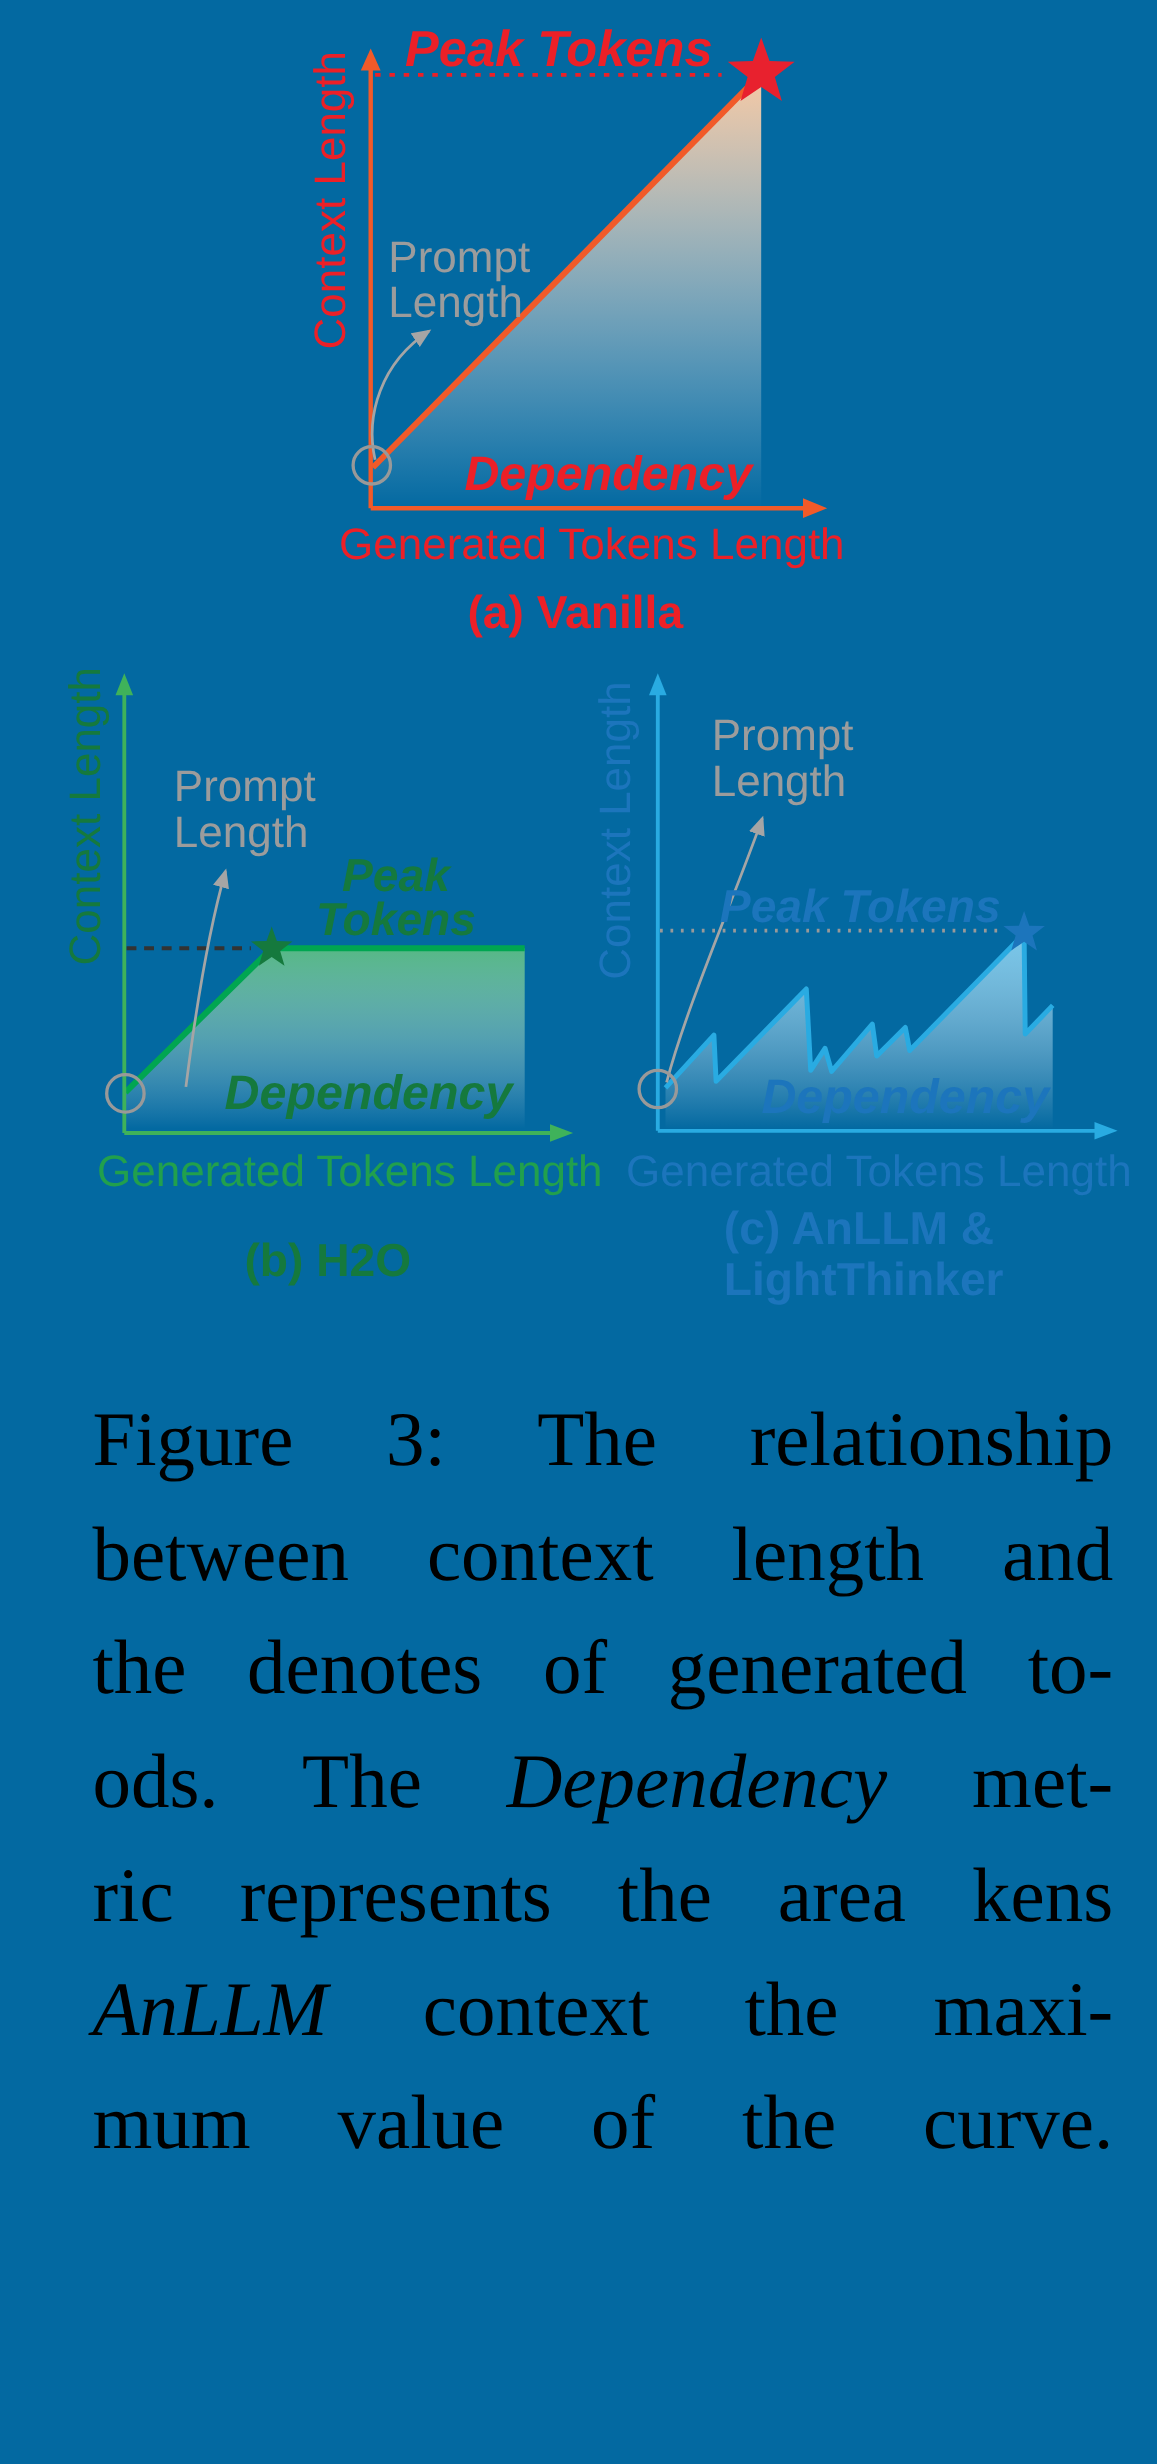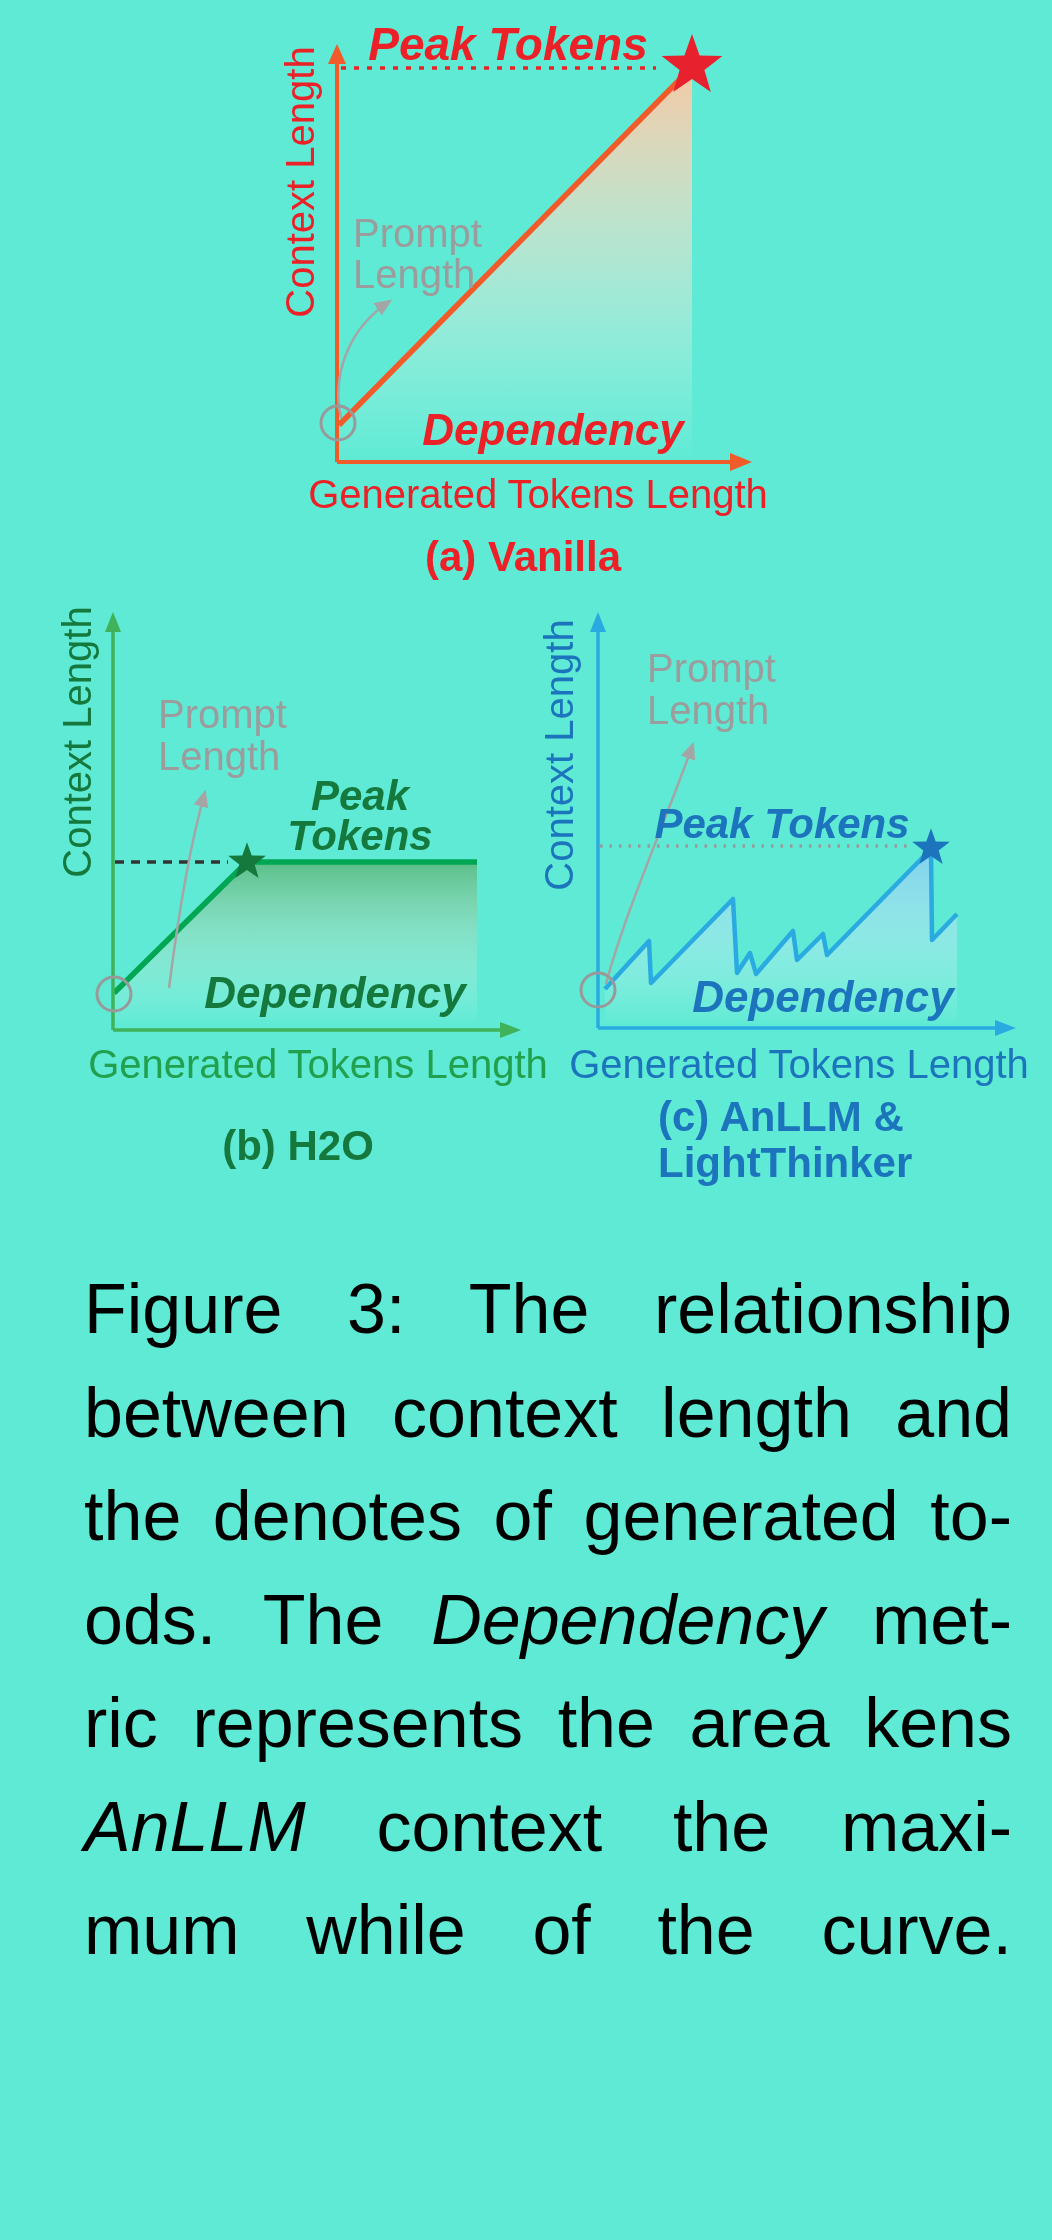--- a/index.html
+++ b/index.html
@@ -1,16 +1,16 @@
 <!DOCTYPE html>
 <html><head>
 <meta charset="utf-8">
 <style>
   html,body { margin:0; padding:0; background:#fff; }
-  #page { position:relative; width:1052px; height:2240px; background:#5eead4; overflow:hidden; }
+  #page { position:relative; width:1052px; height:2240px; background:#0369a1; overflow:hidden; }
   svg.panel { position:absolute; overflow:visible; }
   #svg-a { left:0; top:0; }
   #svg-b { left:0; top:600px; }
   #svg-c { left:520px; top:600px; }
   text { font-family:"Liberation Sans", sans-serif; }
   .lbl  { font-size:40px; font-weight:500; }
   .em   { font-weight:bold; font-style:italic; }
   .t46  { font-size:46px; }
   .t44  { font-size:44px; }
   .t42  { font-size:42px; }
@@ -28,21 +28,21 @@
   .curve-c { stroke:#29ABE2; stroke-width:4.5; fill:none; stroke-linejoin:round; }
   .dot-a { stroke:#EC2027; stroke-width:3.5; stroke-dasharray:5 8; fill:none; }
   .dash-b { stroke:#333333; stroke-width:3.5; stroke-dasharray:9 7; fill:none; }
   .dot-c { stroke:#999999; stroke-width:3.5; stroke-dasharray:2.5 7; fill:none; }
   .origin { stroke:#999999; stroke-width:3; fill:none; }
   .parrow { stroke:#A5A5A5; stroke-width:2.5; fill:none; }
   .star-a { fill:#E8212E; }
   .star-b { fill:#15793D; }
   .star-c { fill:#1C75BC; }
   .caption { position:absolute; left:84px; top:1258px; width:928px;
-             font-family:Liberation Sans, sans-serif; font-size:70px; color:#000; }
+             font-family:Liberation Serif, serif; font-size:70px; color:#000; }
   .cl { height:103.5px; line-height:103.5px; text-align:justify; text-align-last:justify; white-space:normal; }
   .cl i { font-style:italic; }
 </style>
 </head>
 <body>
 
 <div id="page">
 
   <svg id="svg-a" class="panel" width="1052" height="600" viewBox="0 0 1052 600">
     <defs>
@@ -148,16 +148,16 @@
     <text class="cap bluetxt" x="138" y="577" text-anchor="start">LightThinker</text>
   </svg>
 
   <div class="caption">
     <div class="cl"><span>Figure 3:  The relationship</span></div>
     <div class="cl"><span>between context length and</span></div>
     <div class="cl"><span>the denotes of generated to-</span></div>
     <div class="cl"><span>ods.  The </span><i>Dependency</i><span> met-</span></div>
     <div class="cl"><span>ric represents the area kens</span></div>
     <div class="cl"><i>AnLLM</i><span> context the maxi-</span></div>
-    <div class="cl"><span>mum while of the curve.</span></div>
+    <div class="cl"><span>mum value of the curve.</span></div>
   </div>
 
 </div>
 
 </body></html>

